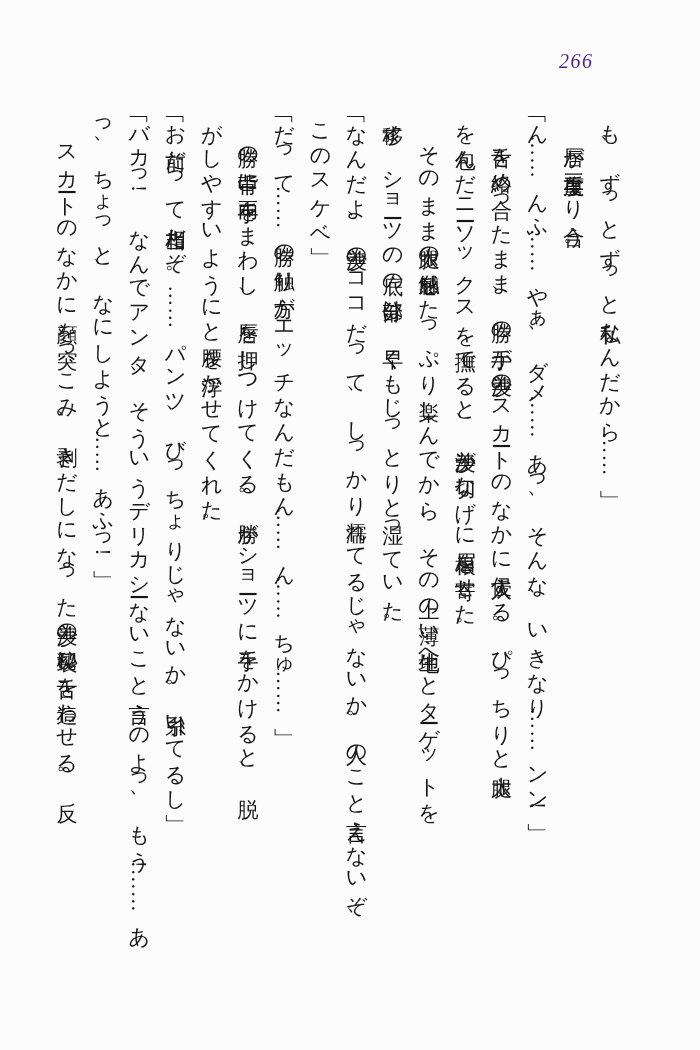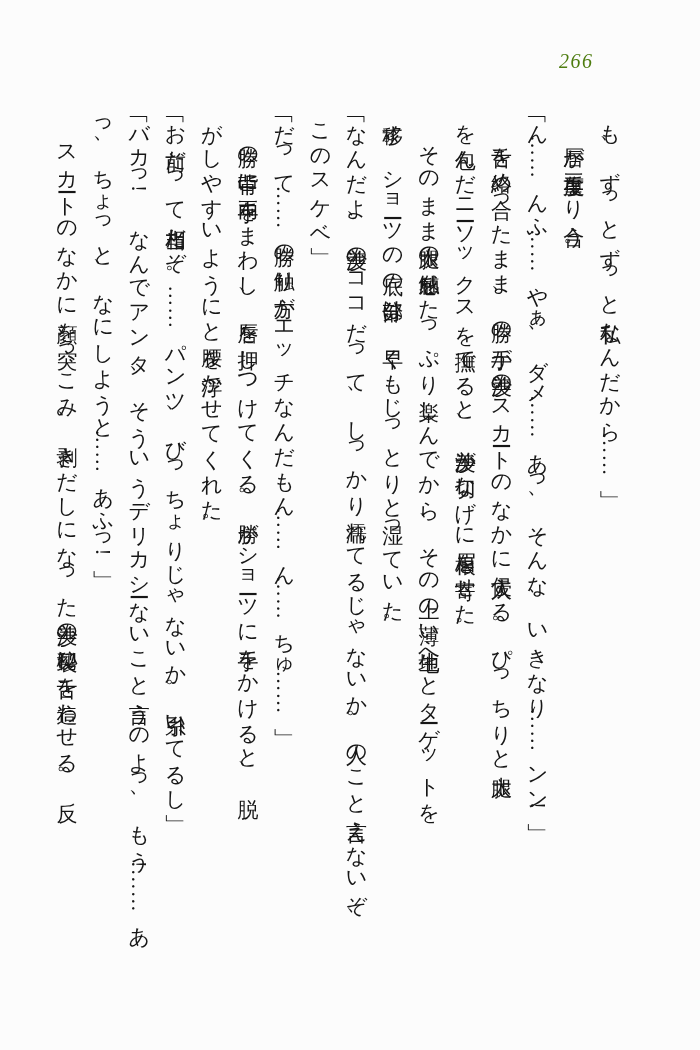--- a/index.html
+++ b/index.html
@@ -17,21 +17,21 @@
   .book-page {
     position: absolute;
     inset: 0;
   }
   .page-number {
     position: absolute;
     top: 50px;
     left: 559px;
     font-size: 20px;
     font-style: italic;
-    color: #4d7c0f;
+    color: #4c1d95;
     letter-spacing: 1.5px;
     font-family: "Liberation Serif", "DejaVu Serif", serif;
   }
   .text-block {
     position: absolute;
     top: 109px;
     right: 72px;
     width: 586px;
     height: 862px;
     writing-mode: vertical-rl;

